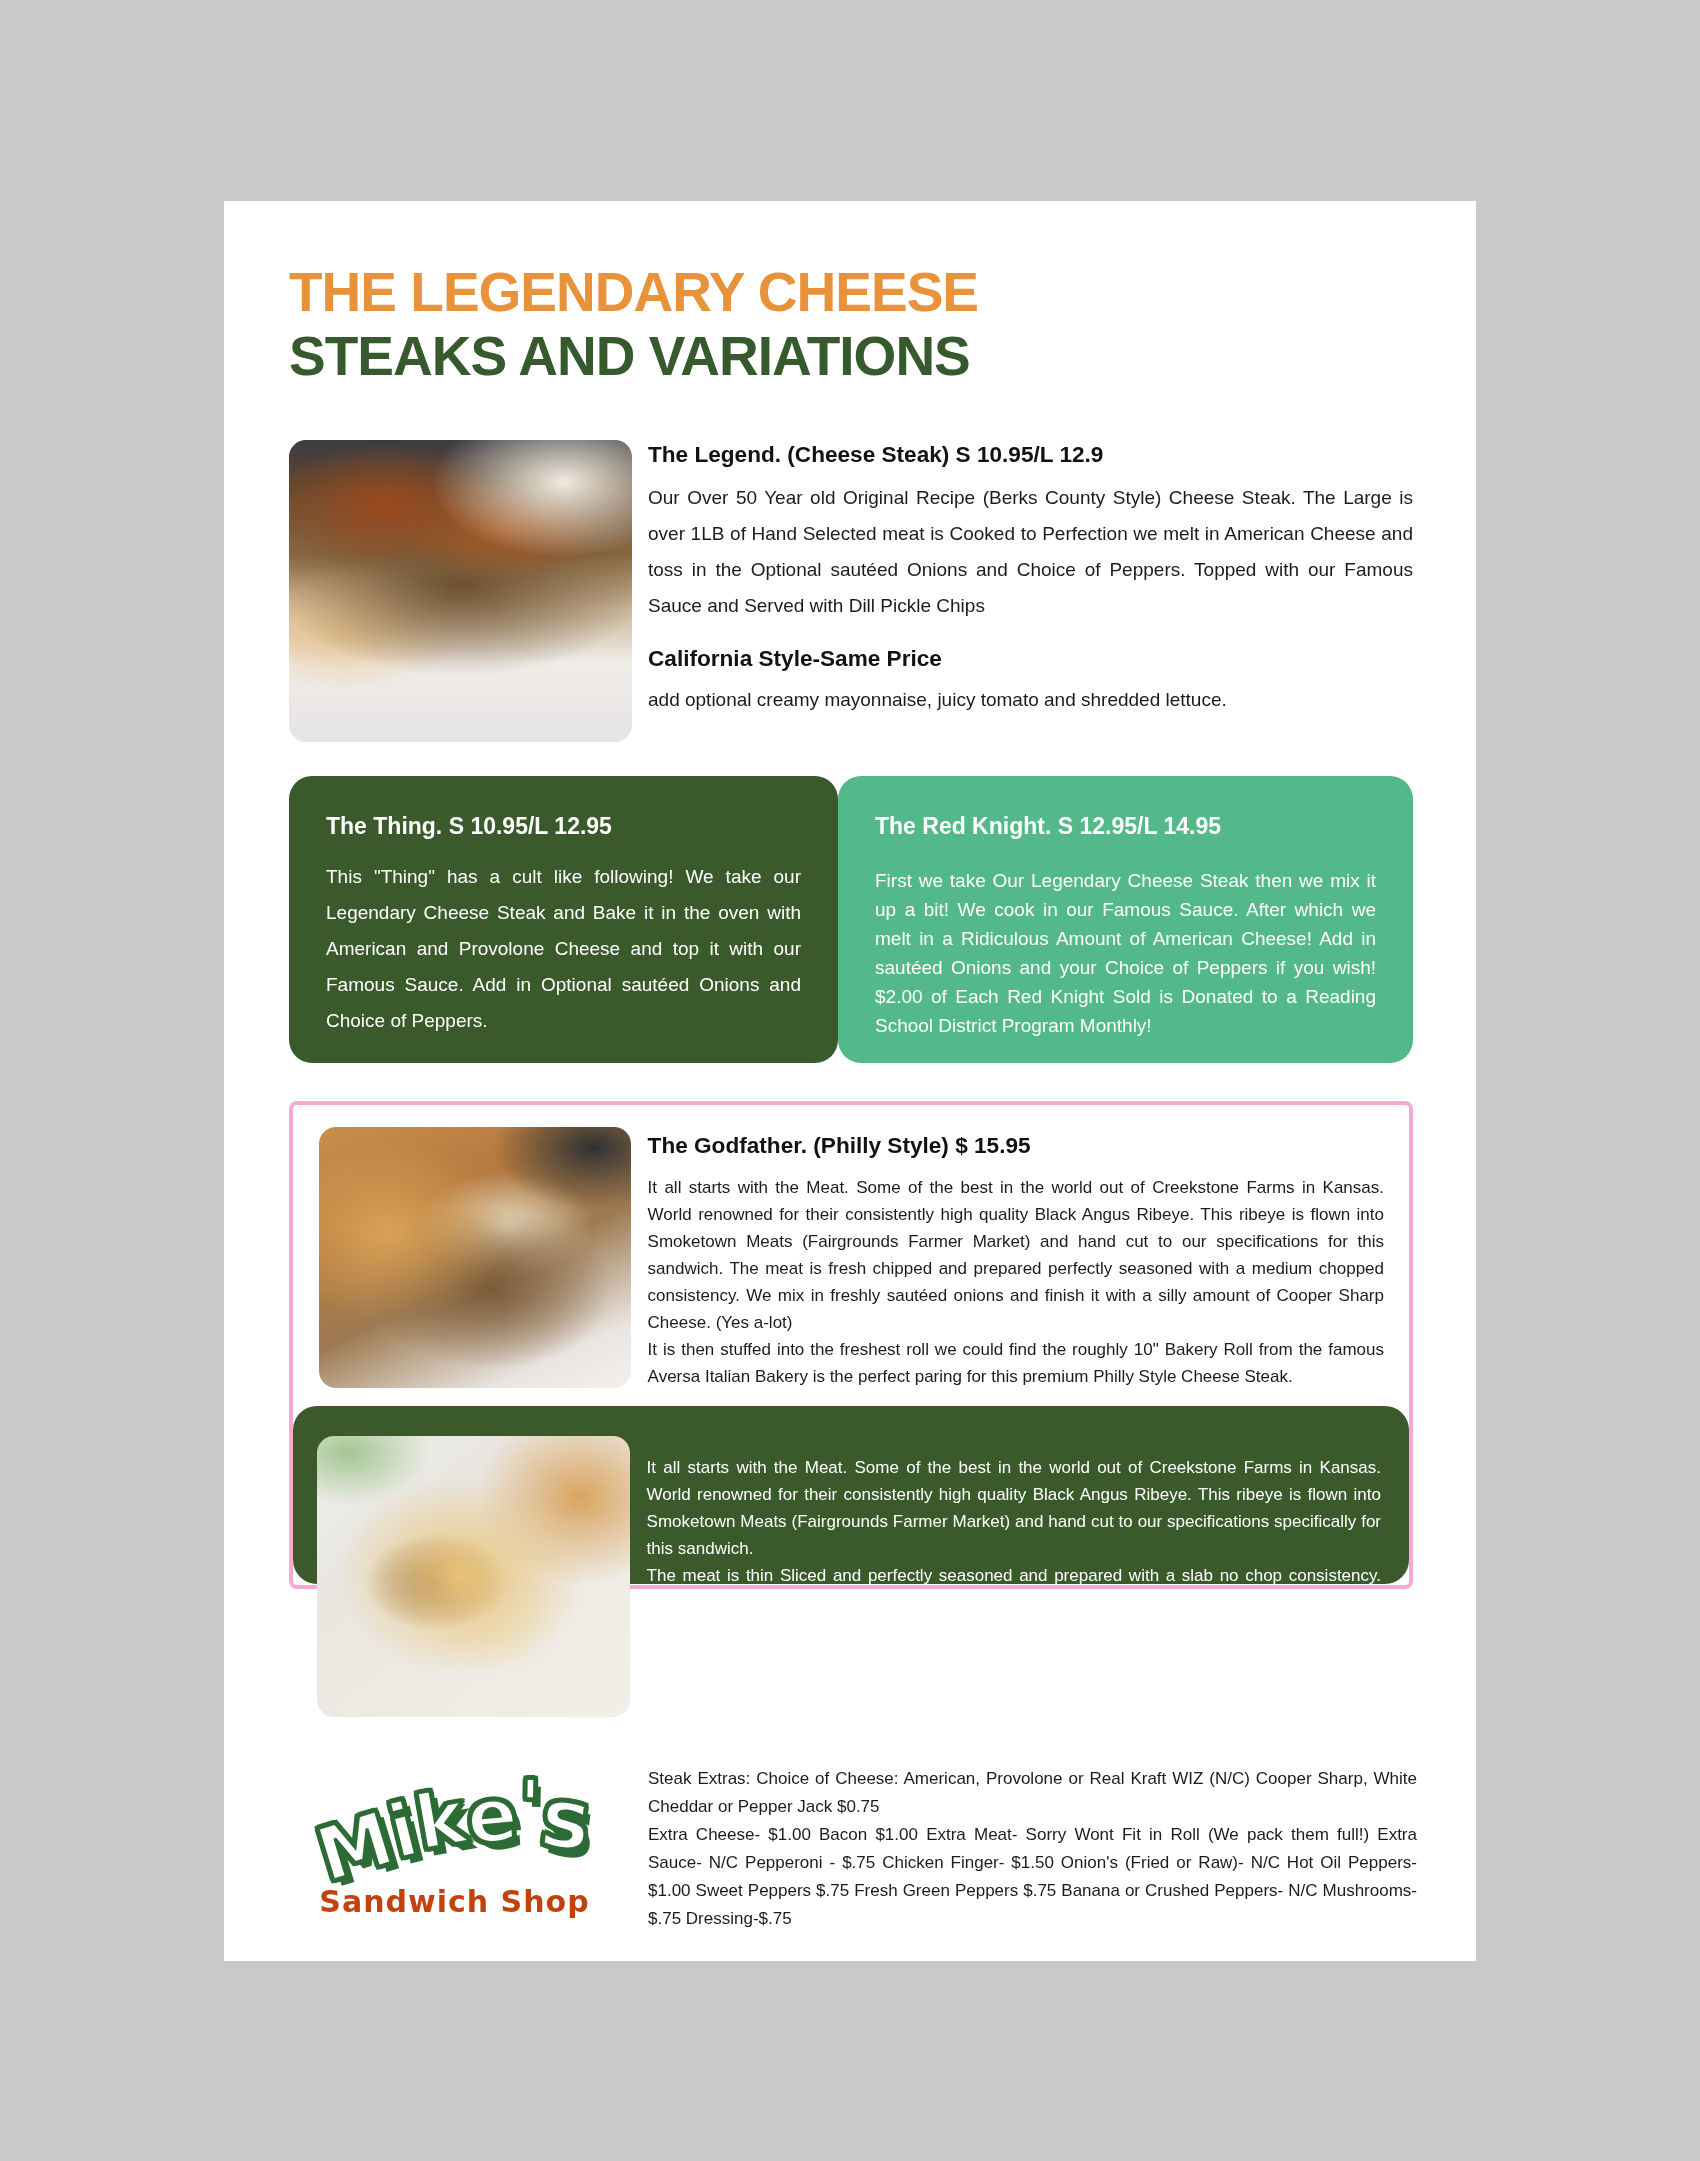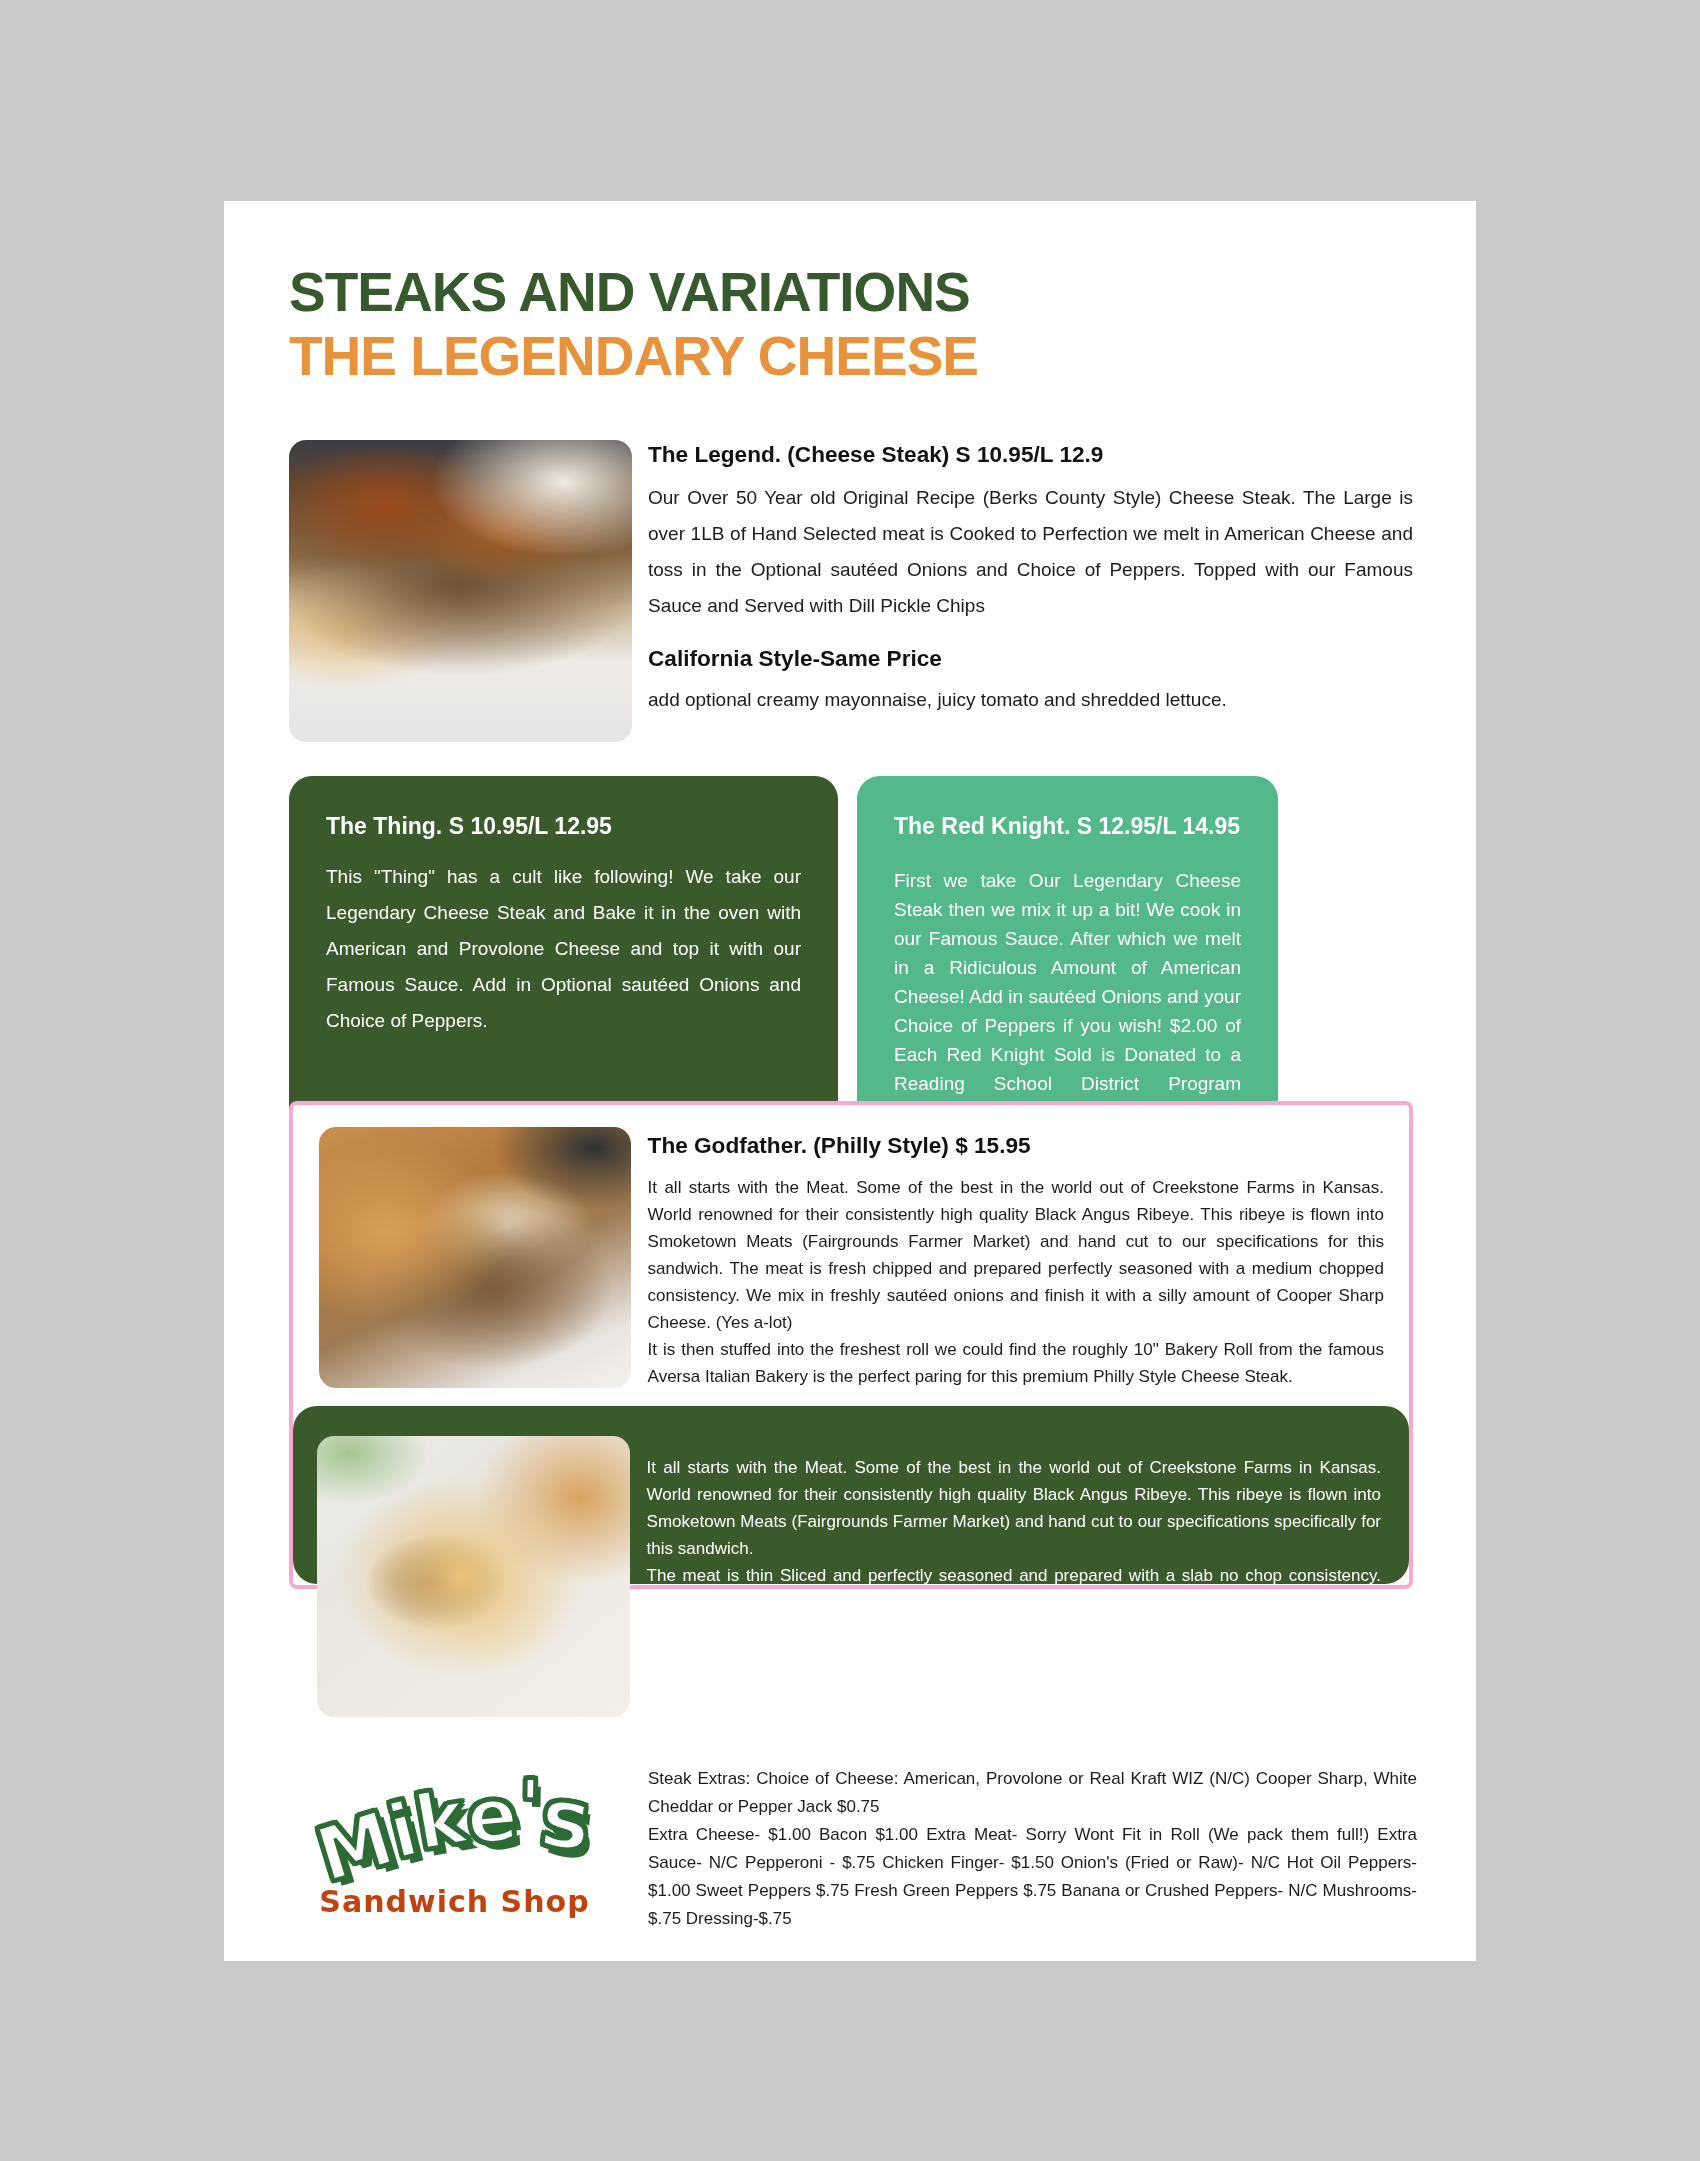--- a/index.html
+++ b/index.html
@@ -85,22 +85,22 @@
     text-align: justify;
   }
   .cal-heading { margin-top: 20px; }
   .cal-body {
     margin-top: 13px;
     font-size: 19px; color: #1c1c1c; line-height: 1.4;
   }
 
   
   .boxes-row {
-    position: absolute; left: 65px; top: 575px; width: 989px;
-    display: flex; gap: 19px; align-items: stretch;
+    position: absolute; left: 65px; top: 575px; width: 1124px;
+    display: flex; align-items: stretch;
   }
   .box { border-radius: 23px; padding: 36px 37px 23px 37px; min-height: 286px; color: #ffffff; }
   .box-thing  { width: 549px; background: #3b5a2c; }
   .box-knight { flex: 1; background: #54b98a; }
   .box h3 {
     font-size: 23px; font-weight: bold; line-height: 1.3;
   }
   .box .body {
     margin-top: 17px;
     font-size: 19px;
@@ -192,22 +192,22 @@
     white-space: pre-line;
   }
 </style>
 </head>
 <body>
 
 <div class="canvas">
   <div class="page">
 
     <div class="title-block">
+      <span class="title-line title-orange">THE LEGENDARY CHEESE</span>
       <span class="title-line title-green">STEAKS AND VARIATIONS</span>
-      <span class="title-line title-orange">THE LEGENDARY CHEESE</span>
     </div>
 
     <div class="legend-row">
       <div class="photo legend-photo"></div>
       <div class="legend-text">
         <h2 class="item-heading">The Legend. (Cheese Steak) S 10.95/L 12.9</h2>
         <p class="body">Our Over 50 Year old Original Recipe (Berks County Style) Cheese Steak. The Large is over 1LB of Hand Selected meat is Cooked to Perfection we melt in American Cheese and toss in the Optional sautéed Onions and Choice of Peppers. Topped with our Famous Sauce and Served with Dill Pickle Chips</p>
         <h2 class="item-heading cal-heading">California Style-Same Price</h2>
         <p class="cal-body">add optional creamy mayonnaise, juicy tomato and shredded lettuce.</p>
       </div>

